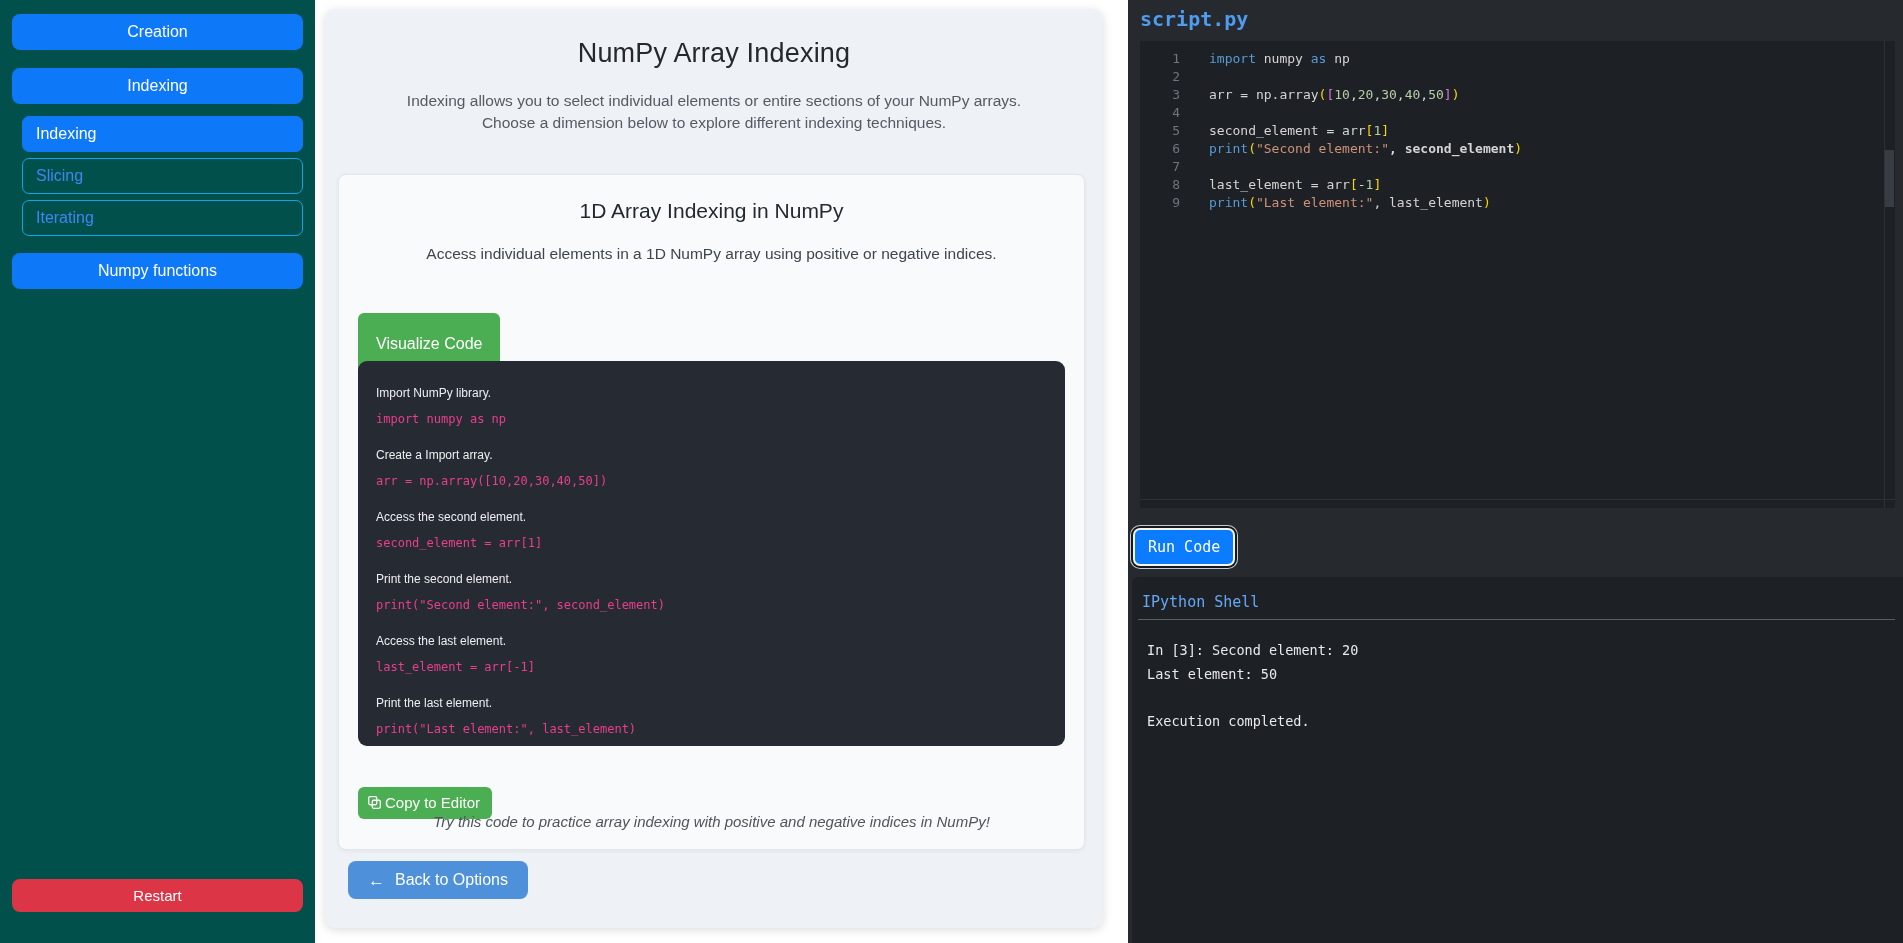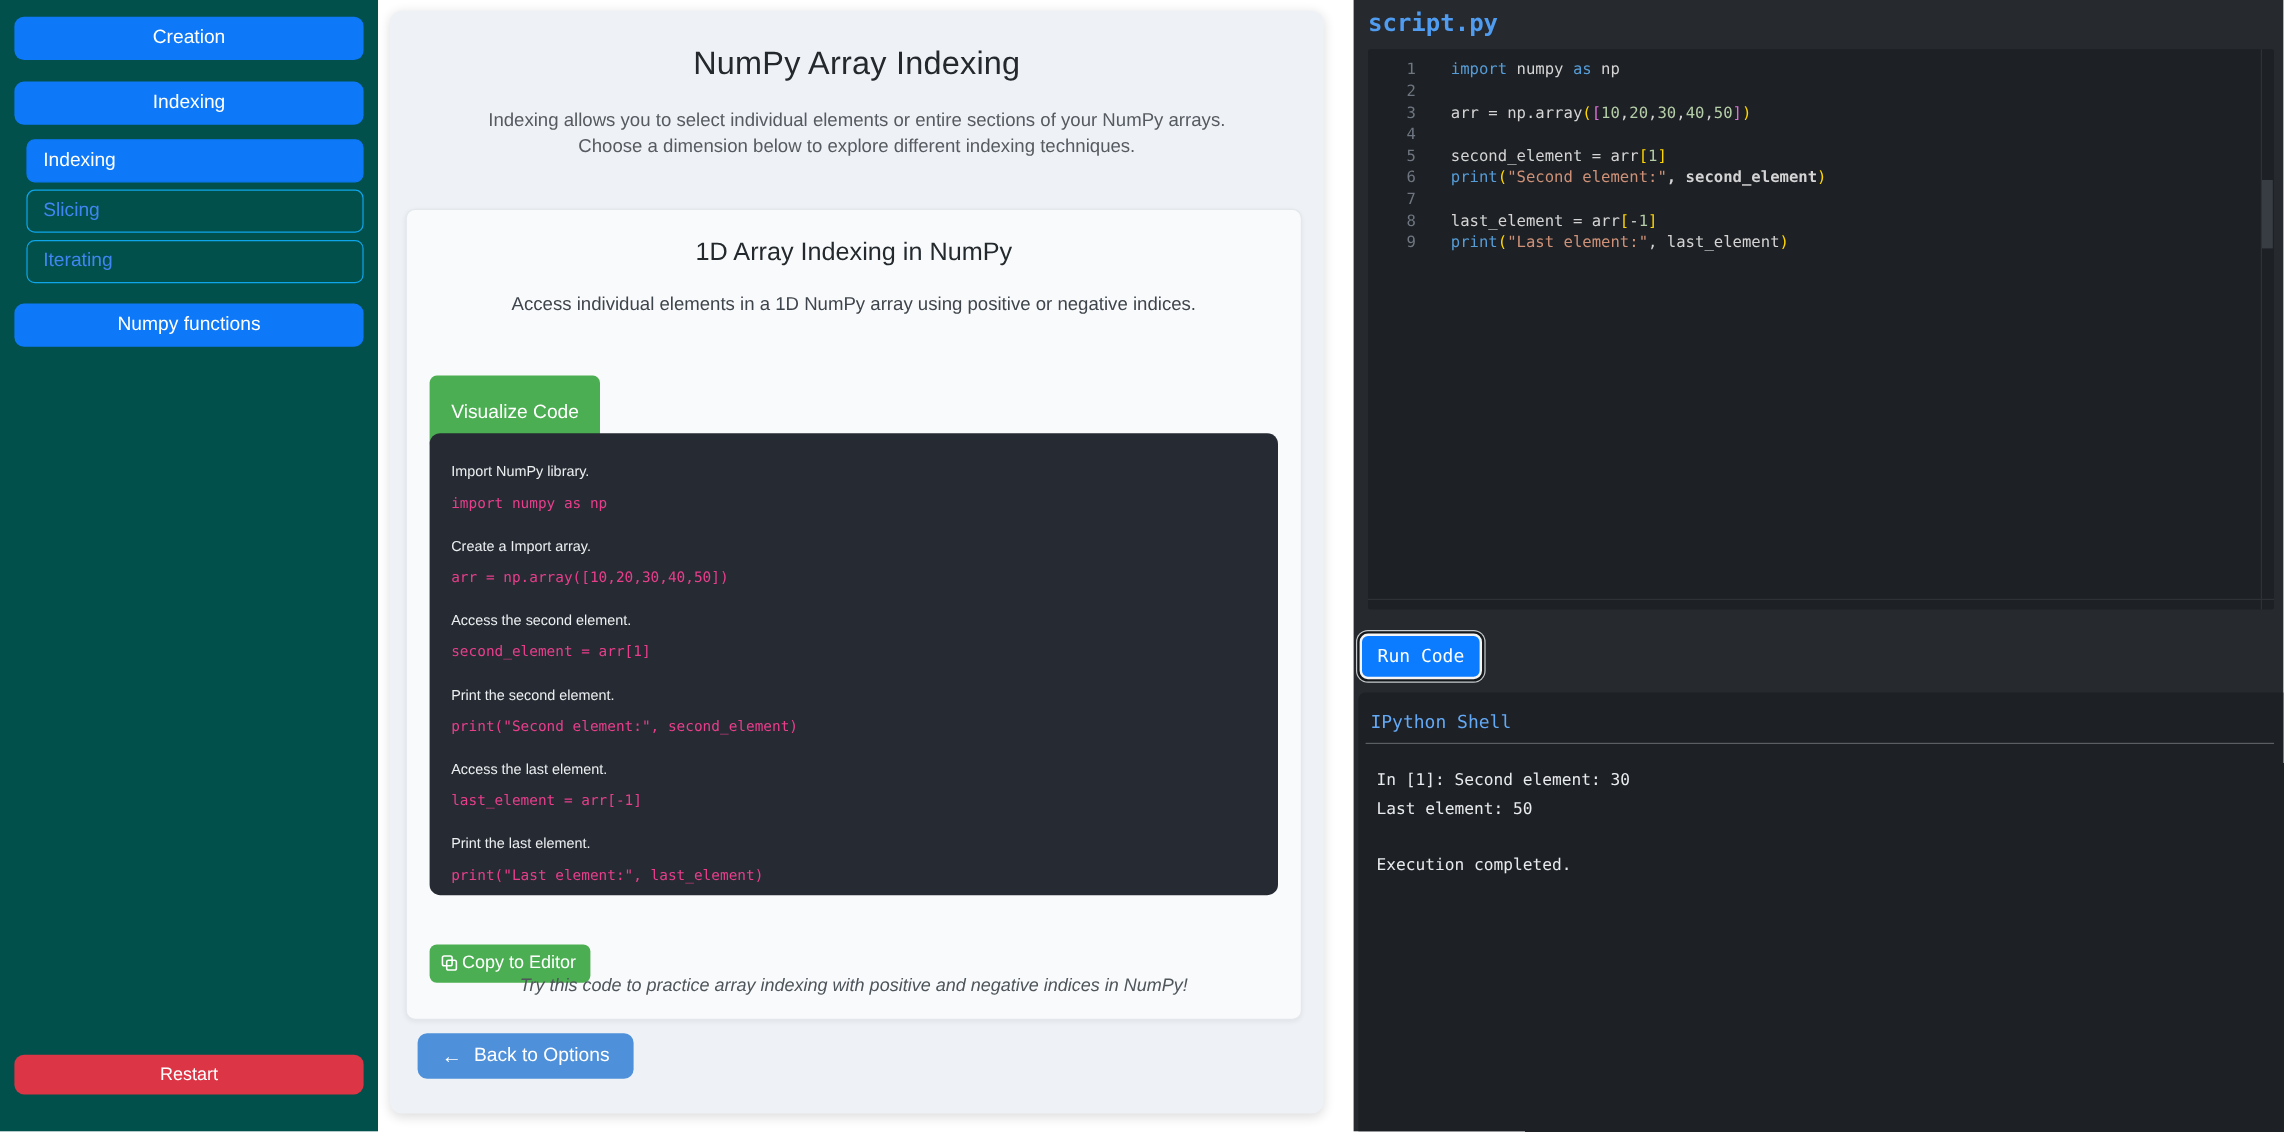--- a/index.html
+++ b/index.html
@@ -166,21 +166,21 @@
       </div>
       <div class="hscroll"></div>
     </div>
 
     <button class="run-btn">Run Code</button>
 
     <div class="shell">
       <div class="shell-title">IPython Shell</div>
       <hr class="shell-hr">
       <div class="shell-out">
-          <div class="out-line">In [1]: Second element: 30</div>
+          <div class="out-line">In [3]: Second element: 20</div>
           <div class="out-line">Last element: 50</div>
           <div class="out-line"></div>
           <div class="out-line">Execution completed.</div>
         </div>
     </div>
   </section>
 
 </div>
 
 </body></html>

